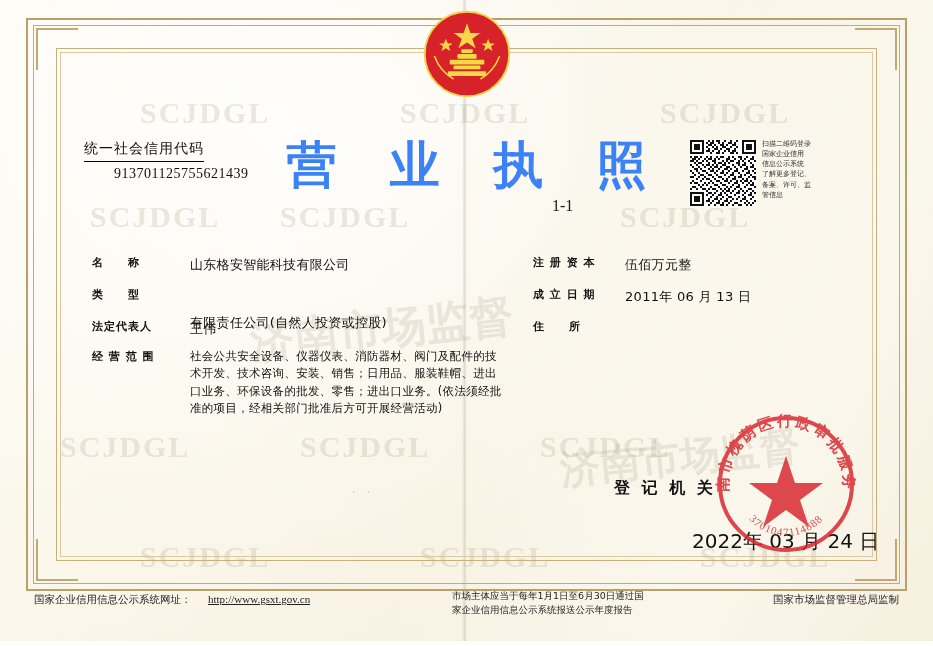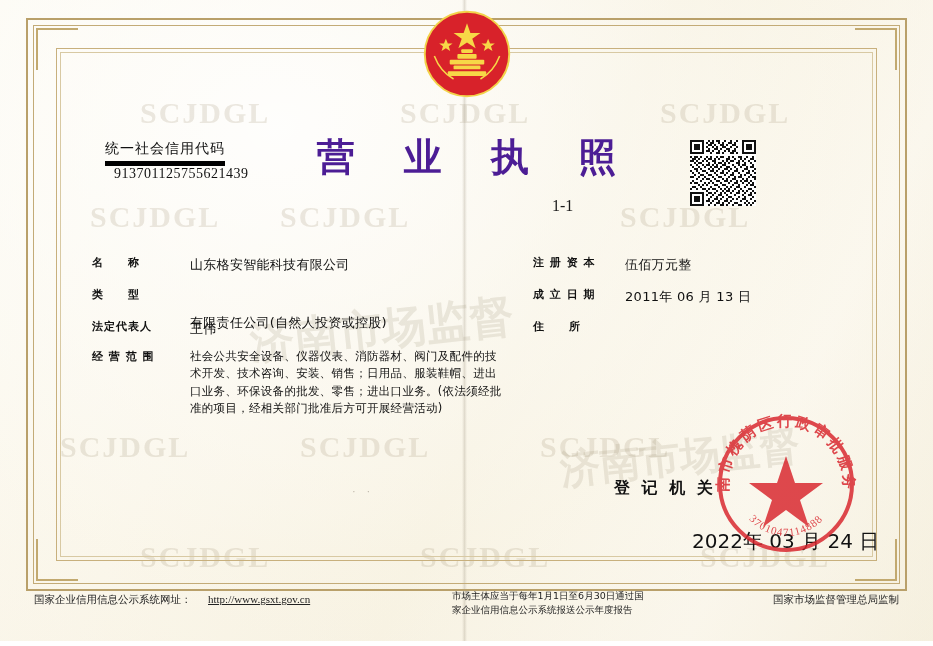--- a/index.html
+++ b/index.html
@@ -121,24 +121,24 @@
     height: 96px;
   }
 
   
   .title {
     position: absolute;
     left: 0; right: 0;
     top: 132px;
     text-align: center;
     font-family: "DejaVu Sans", sans-serif;
-    font-size: 38px;
+    font-size: 50px;
     font-weight: bold;
     letter-spacing: 18px;
-    color: #4c1d95;
+    color: #3b82f6;
     text-indent: 18px;
   }
   .subtitle {
     position: absolute;
     left: 0; right: 0;
     top: 196px;
     text-align: center;
     font-family: "DejaVu Sans", sans-serif;
     font-size: 17px;
     color: #1a1a1a;
@@ -150,27 +150,27 @@
     left: 552px;
     top: 197px;
     font-family: "Liberation Serif", serif;
     font-size: 16px;
     color: #1a1a1a;
   }
 
   
   .credit-label {
     position: absolute;
-    left: 105px;
+    left: 84px;
     top: 140px;
     font-family: "DejaVu Sans", sans-serif;
     font-size: 14px;
     color: #111;
     letter-spacing: 1px;
-    border-bottom: 5px solid #000000;
+    border-bottom: 1px solid #000000;
     padding-bottom: 3px;
   }
   .credit-value {
     position: absolute;
     left: 92px;
     top: 166px;
     font-family: "Liberation Serif", serif;
     font-size: 14px;
     color: #111;
     letter-spacing: 0.5px;
@@ -657,20 +657,26 @@
           <rect x="12" y="32" width="1" height="1"></rect>
           <rect x="15" y="32" width="2" height="1"></rect>
           <rect x="18" y="32" width="1" height="1"></rect>
           <rect x="21" y="32" width="1" height="1"></rect>
           <rect x="24" y="32" width="2" height="1"></rect>
           <rect x="28" y="32" width="1" height="1"></rect>
           <rect x="30" y="32" width="1" height="1"></rect>
       </g>
     </svg>
   </div>
+  <div class="qr-note" style="white-space: pre-line;">扫描二维码登录
+国家企业信用
+信息公示系统
+了解更多登记、
+备案、许可、监
+管信息</div>
 
   <div class="field-label" style="left:92px; top:255px;">名　　称</div>
   <div class="field-value" style="left:190px; top:256px;">山东格安智能科技有限公司</div>
 
   <div class="field-label" style="left:92px; top:287px;">类　　型</div>
   <div class="field-value" style="left:190px; top:288px;margin-top:26px;">有限责任公司(自然人投资或控股)</div>
 
   <div class="field-label" style="left:92px; top:319px;">法定代表人</div>
   <div class="field-value" style="left:190px; top:320px;">王伟</div>
 

